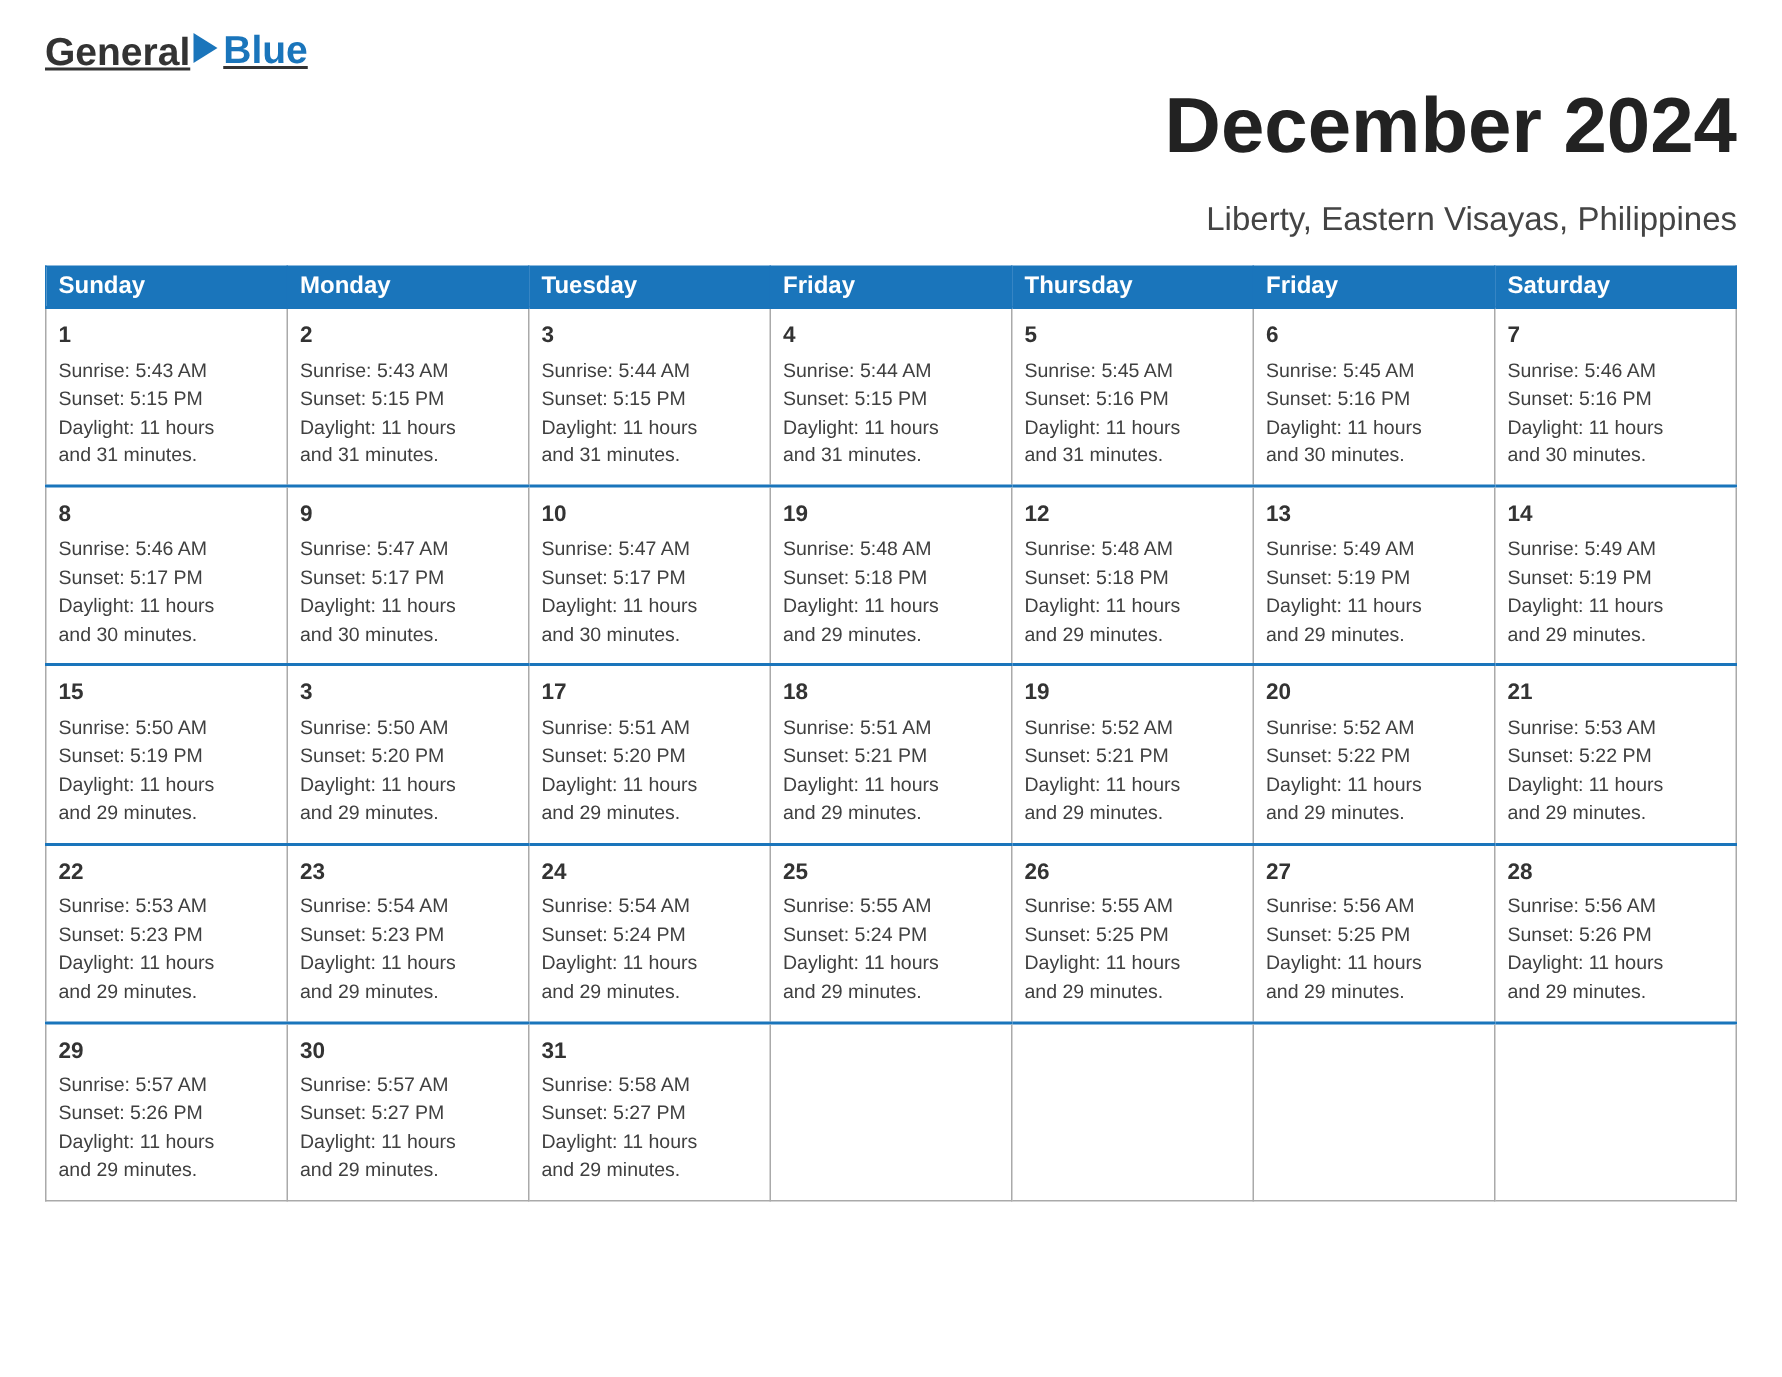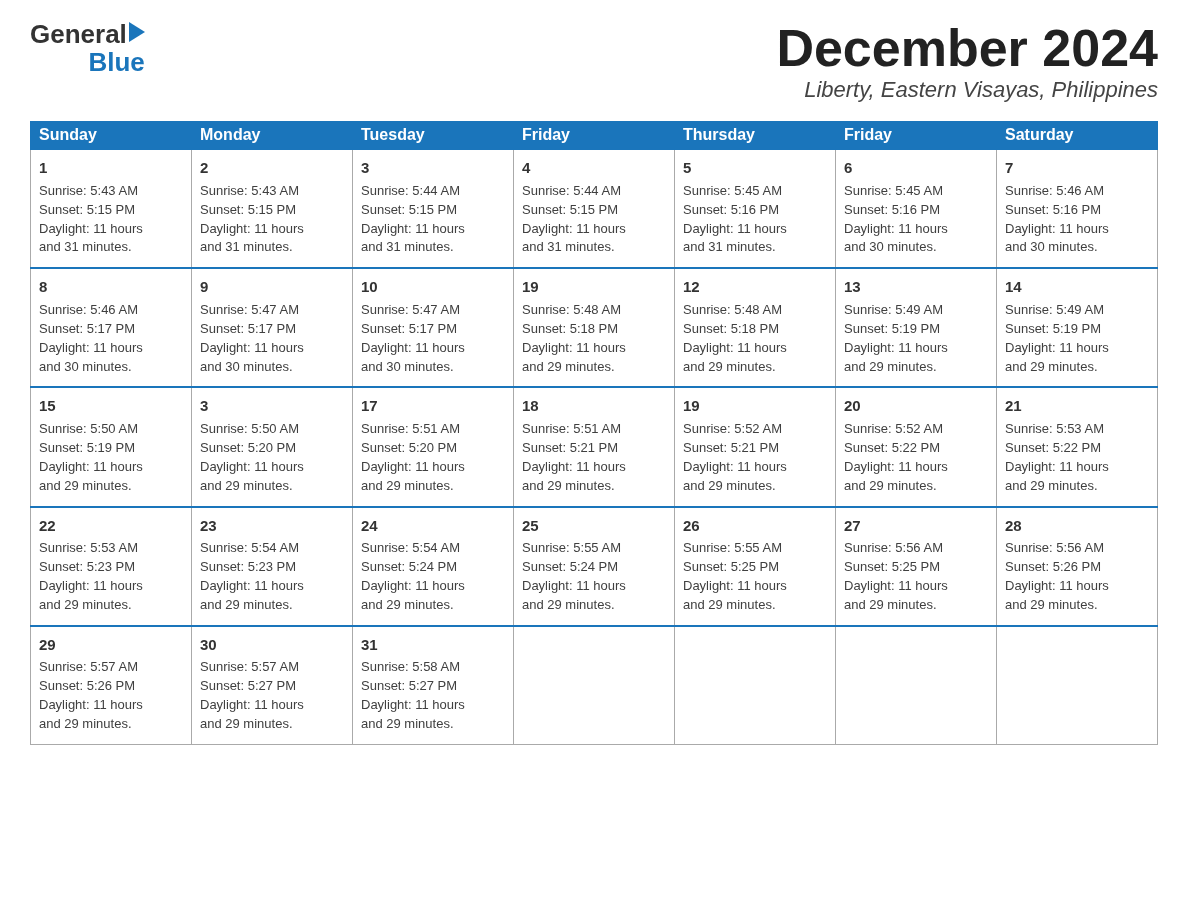--- a/index.html
+++ b/index.html
@@ -36,26 +36,26 @@
       top: -2px;
     }
     .title-area {
       text-align: right;
     }
     .main-title {
       font-size: 52px;
       font-weight: bold;
       color: #222;
       line-height: 1.1;
+      margin-top: 36px;
     }
     .subtitle {
       font-size: 22px;
       color: #444;
-      margin-top: 0;
-      font-style: italic;
+      margin-top: 20px;
     }
     .calendar {
       width: 100%;
       border-collapse: collapse;
       table-layout: fixed;
     }
     .calendar thead th {
       background-color: #1a75bb;
       color: #fff;
       font-size: 16px;
@@ -83,22 +83,22 @@
       font-size: 13px;
       color: #404040;
     }
     .empty-cell {
       border: 1px solid #aaa;
       border-top: 2px solid #1a75bb;
       background: #fff;
     }
     .logo-wrapper {
       display: flex;
-      flex-direction: column;
-      align-items: flex-end;
+      align-items: flex-start;
+      text-decoration: underline;
     }
     .logo-row1 {
       display: flex;
       align-items: center;
     }
     .logo-row2 {
       font-size: 26px;
       font-weight: bold;
       color: #1a75bb;
       margin-left: 4px;

